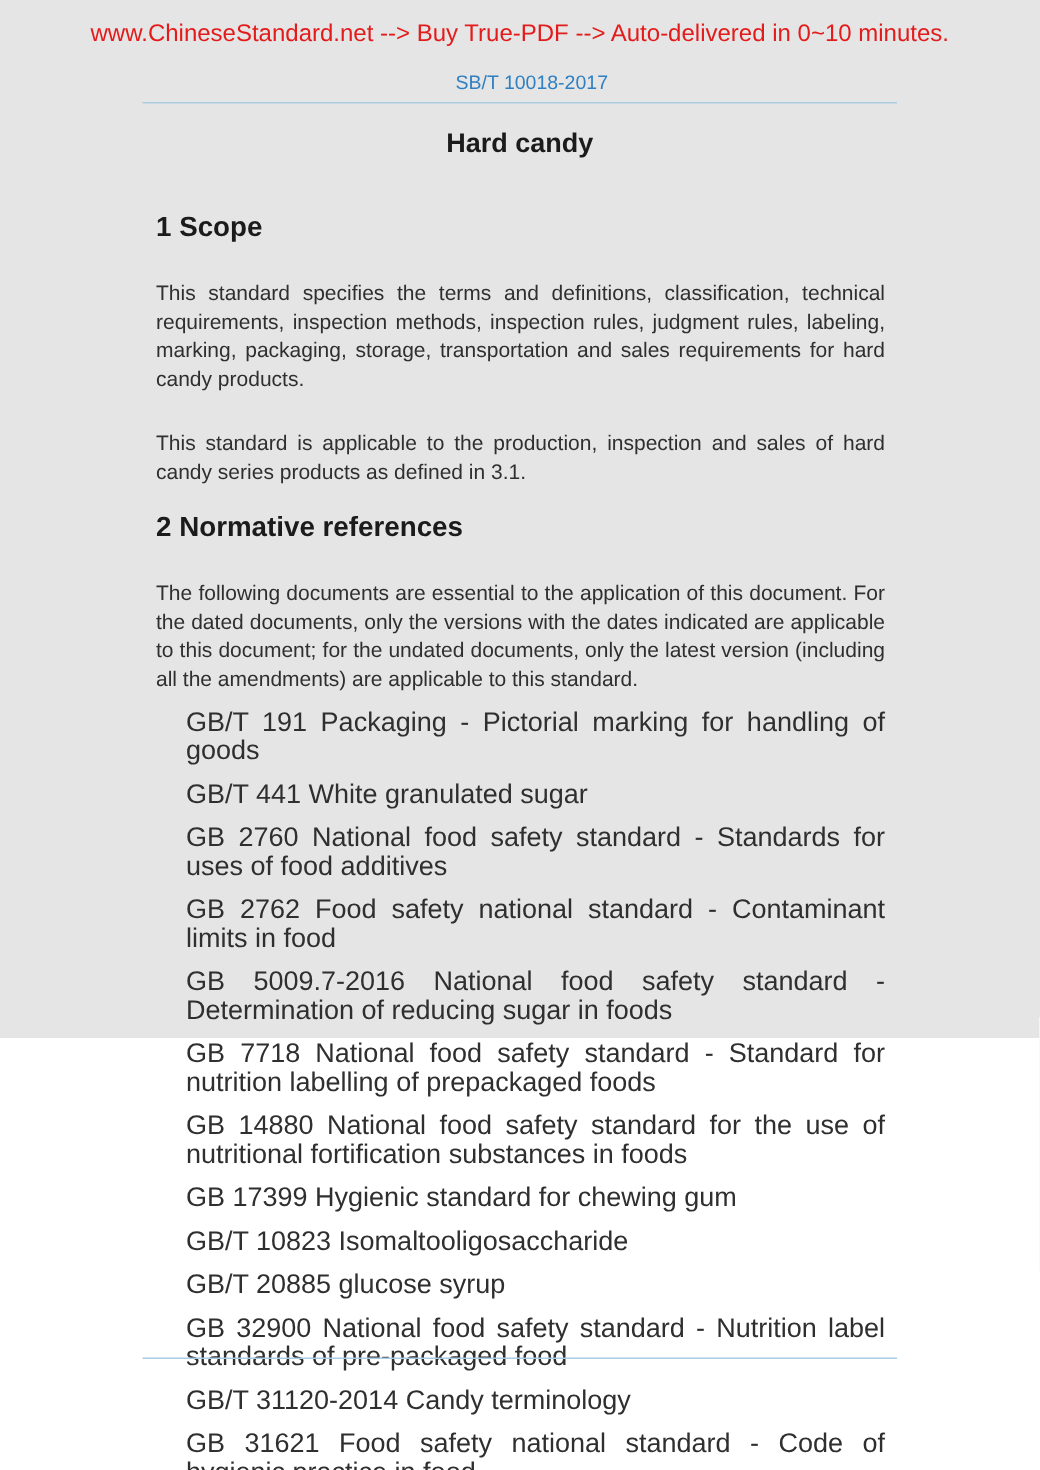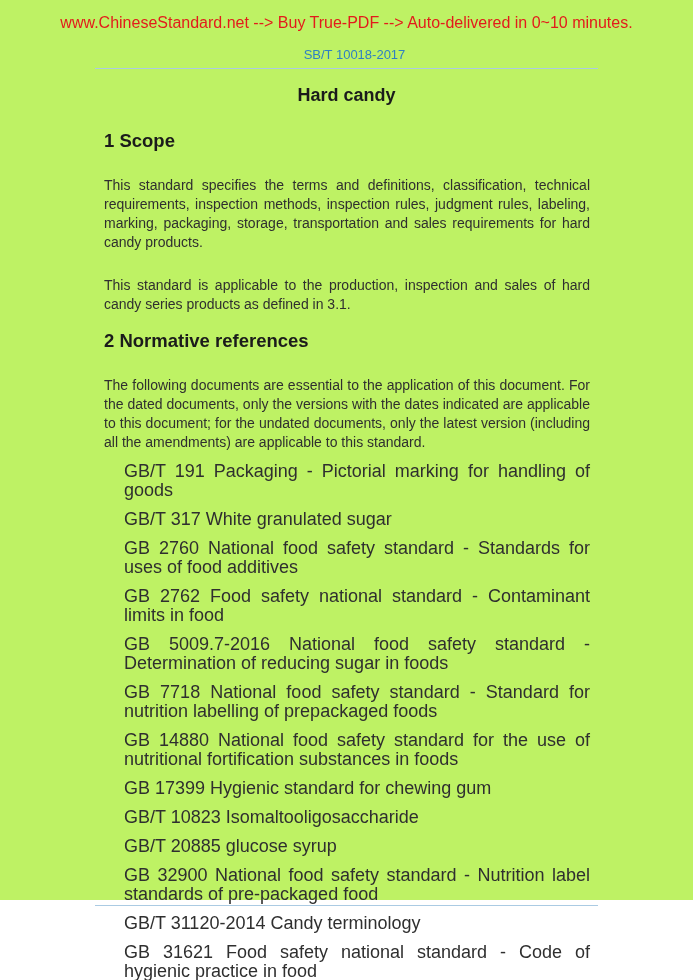--- a/index.html
+++ b/index.html
@@ -3,21 +3,21 @@
 <meta charset="utf-8">
 <style>
   * { box-sizing: border-box; }
   html, body { margin: 0; padding: 0; background: #ffffff; }
   body {
     width: 693px; height: 980px;
     font-family: "Liberation Sans", sans-serif;
     position: relative;
     overflow: hidden;
   }
-  .page { position: relative; width: 693px; height: 900px; background: #bef264; }
+  .page { position: relative; width: 693px; height: 692px; background: #e5e5e5; }
 
   .banner {
     padding-top: 13px;
     text-align: center;
     color: #e31b1b;
     font-size: 16px;
     line-height: 19px;
   }
   .docnum {
     margin-top: 15px;
@@ -44,21 +44,21 @@
 
   .content { padding: 0 103px 0 104px; }
 
   h2.sec {
     font-size: 18.5px;
     font-weight: bold;
     color: #1b1b1b;
     line-height: 22px;
     margin: 16px 0 0;
   }
-  h2.sec.first { margin-top: 24px; }
+  h2.sec.first { margin-top: 34px; }
 
   p.body {
     font-size: 14px;
     line-height: 19px;
     color: #2f2f2f;
     text-align: justify;
     margin: 24px 0 0;
   }
 
   .refs { padding-left: 20px; }
@@ -115,21 +115,21 @@
     <p class="body">This standard specifies the terms and definitions, classification, technical requirements, inspection methods, inspection rules, judgment rules, labeling, marking, packaging, storage, transportation and sales requirements for hard candy products.</p>
 
     <p class="body">This standard is applicable to the production, inspection and sales of hard candy series products as defined in 3.1.</p>
 
     <h2 class="sec">2 Normative references</h2>
 
     <p class="body">The following documents are essential to the application of this document. For the dated documents, only the versions with the dates indicated are applicable to this document; for the undated documents, only the latest version (including all the amendments) are applicable to this standard.</p>
 
     <div class="refs">
       <p>GB/T 191 Packaging - Pictorial marking for handling of goods</p>
-      <p>GB/T 317 White granulated sugar</p>
+      <p>GB/T 441 White granulated sugar</p>
       <p>GB 2760 National food safety standard - Standards for uses of food additives</p>
       <p>GB 2762 Food safety national standard - Contaminant limits in food</p>
       <p>GB 5009.7-2016 National food safety standard - Determination of reducing sugar in foods</p>
       <p>GB 7718 National food safety standard - Standard for nutrition labelling of prepackaged foods</p>
       <p>GB 14880 National food safety standard for the use of nutritional fortification substances in foods</p>
       <p>GB 17399 Hygienic standard for chewing gum</p>
       <p>GB/T 10823 Isomaltooligosaccharide</p>
       <p>GB/T 20885 glucose syrup</p>
       <p>GB 32900 National food safety standard - Nutrition label standards of pre-packaged food</p>
       <p>GB/T 31120-2014 Candy terminology</p>

